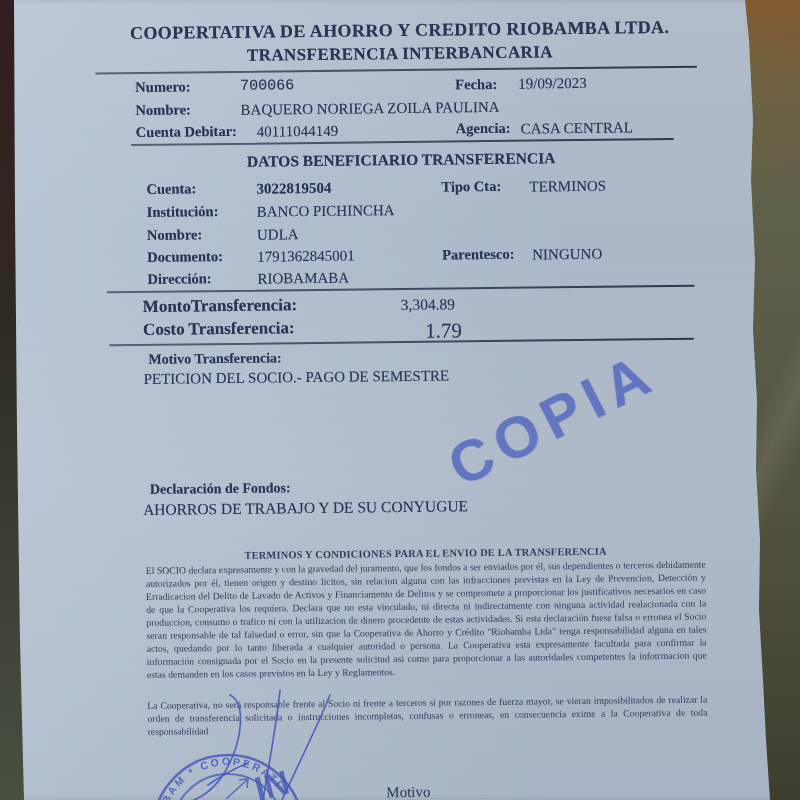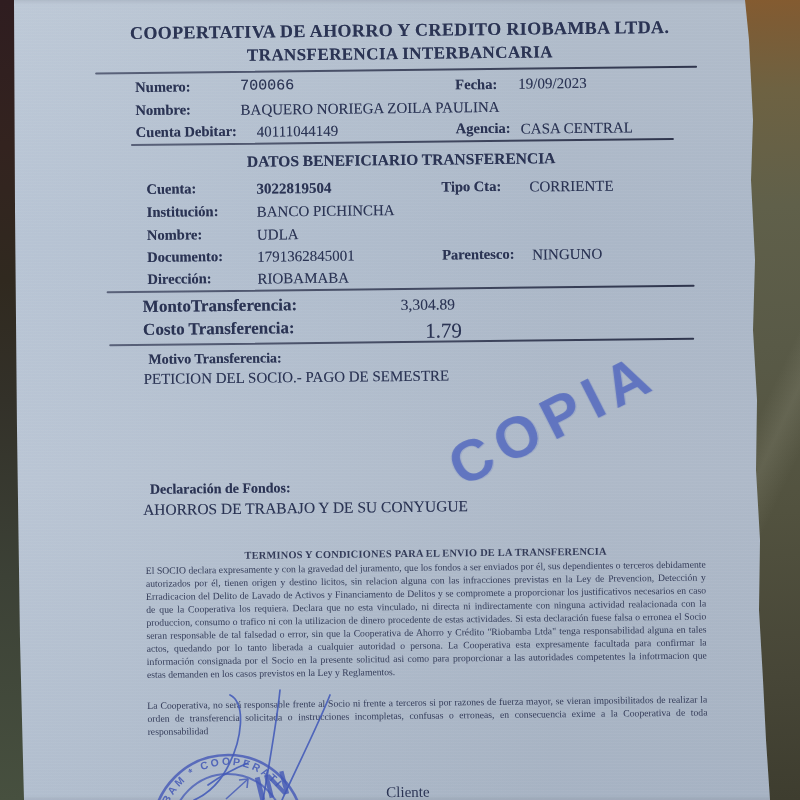--- a/index.html
+++ b/index.html
@@ -68,21 +68,21 @@
       <div class="vl" style="left:256px;top:122px;">40111044149</div>
       <div class="lb" style="left:455px;top:121px;">Agencia:</div>
       <div class="vl" style="left:520px;top:122px;">CASA CENTRAL</div>
       <div class="rule" style="left:130px;top:141px;width:543px;"></div>
 
       <div class="section-title" style="top:151px;">DATOS BENEFICIARIO TRANSFERENCIA</div>
 
       <div class="lb" style="left:145px;top:178px;">Cuenta:</div>
       <div class="vl" style="left:255px;top:179px;font-weight:bold;">3022819504</div>
       <div class="lb" style="left:440px;top:179px;">Tipo Cta:</div>
-      <div class="vl" style="left:528px;top:180px;">CORRIENTE</div>
+      <div class="vl" style="left:528px;top:180px;">TERMINOS</div>
 
       <div class="lb" style="left:145px;top:201px;">Institución:</div>
       <div class="vl" style="left:255px;top:202px;">BANCO PICHINCHA</div>
 
       <div class="lb" style="left:145px;top:224px;">Nombre:</div>
       <div class="vl" style="left:255px;top:225px;">UDLA</div>
 
       <div class="lb" style="left:145px;top:246px;">Documento:</div>
       <div class="vl" style="left:255px;top:247px;">1791362845001</div>
       <div class="lb" style="left:440px;top:247px;">Parentesco:</div>
@@ -105,21 +105,21 @@
       <div class="vl" style="left:138px;top:498px;font-size:15.5px;">AHORROS DE TRABAJO Y DE SU CONYUGUE</div>
 
       <div class="terms" style="top:548px;">
         <p class="terms-title">TERMINOS Y CONDICIONES PARA EL ENVIO DE LA TRANSFERENCIA</p>
         <p class="terms-p">El SOCIO declara expresamente y con la gravedad del juramento, que los fondos a ser enviados por él, sus dependientes o terceros debidamente autorizados por él, tienen origen y destino licitos, sin relacion alguna con las infracciones previstas en la Ley de Prevencion, Detección y Erradicacion del Delito de Lavado de Activos y Financiamento de Delitos y se compromete a proporcionar los justificativos necesarios en caso de que la Cooperativa los requiera.  Declara que no esta vinculado, ni directa ni indirectamente con ninguna actividad realacionada con la produccion, consumo o trafico ni con la utilizacion de dinero  procedente de estas actividades. Si esta declaración fuese falsa o erronea el Socio seran responsable de tal falsedad o error, sin que la Cooperativa de Ahorro y Crédito "Riobamba Ltda" tenga responsabilidad alguna en tales actos, quedando por lo tanto liberada a cualquier autoridad o persona. La Cooperativa esta expresamente facultada para confirmar la información consignada por el Socio en la presente solicitud asi como para proporcionar a las autoridades competentes la infotrmacion que estas demanden en los casos previstos en la Ley y Reglamentos.</p>
       </div>
       <div class="terms" style="top:696px;">
         <p class="terms-p">La Cooperativa, no será responsable frente al Socio ni frente a terceros si por razones de fuerza mayor, se vieran imposibilitados de realizar la orden de transferencia solicitada o instrucciones incompletas, confusas o erroneas,  en consecuencia exime a la Cooperativa de toda responsabilidad</p>
       </div>
 
-      <div class="cliente">Cliente</div>
+      <div class="cliente">Motivo</div>
     </div>
 
     <div class="copia">COPIA</div>
 
     <svg class="seal-svg" viewBox="0 0 330 145">
       <g stroke="#3f57b8" stroke-width="1.7" fill="none" opacity="0.85" stroke-linecap="round">
         <path d="M100 40 C 116 48, 113 85, 96 115 C 87 132, 72 142, 64 145"></path>
         <path d="M150 35 C 147 65, 140 105, 133 145"></path>
         <path d="M200 40 C 188 70, 168 110, 152 145"></path>
         <path d="M78 130 C 95 118, 108 112, 118 108"></path>

